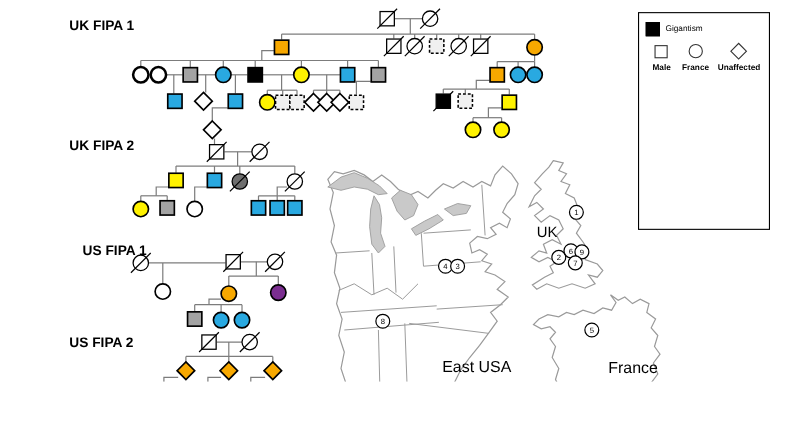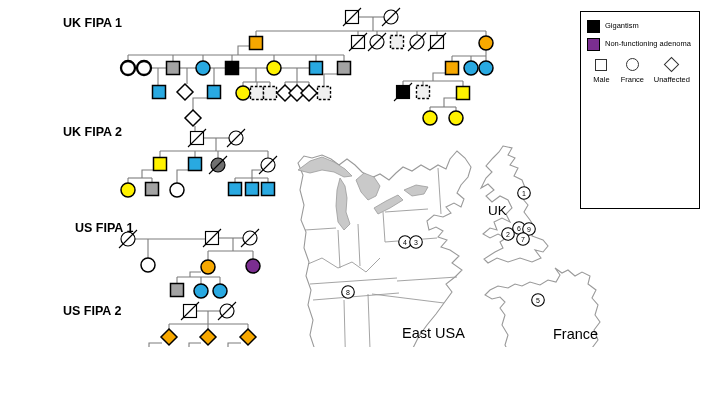--- a/index.html
+++ b/index.html
@@ -19,21 +19,21 @@
   .sw{width:13px;height:13px;border:1.2px solid #000;margin-right:5px;
       flex:0 0 13px;box-sizing:border-box;background:#fff;}
   .sw.dashed{border:1.3px dashed #666;}
   .lrow span.lbl{line-height:8.5px;}
   .sexrow{display:flex;margin-top:7px;}
   .sexcell{display:flex;justify-content:center;align-items:center;}
   .c-male{width:30px;}.c-female{width:34px;}.c-unspec{width:48px;}
   .lg-sq{width:12px;height:12px;border:1.2px solid #333;box-sizing:border-box;}
   .lg-ci{width:13px;height:13px;border:1.2px solid #333;border-radius:50%;box-sizing:border-box;}
   .lg-di{width:11px;height:11px;border:1.2px solid #333;transform:rotate(45deg);box-sizing:border-box;}
-  .sexlabels{display:flex;margin-top:4px;}
+  .sexlabels{display:flex;margin-top:4px;font-weight:bold;}
   .sexlabels div{text-align:center;font-size:7.5px;}
 </style>
 </head>
 <body>
 
 <div id="stage">
   <svg id="fig" viewBox="0 0 720 405">
 
     <g>
       <path d="M298,163 L303,175 L300,190 L304,205 L301,220 L306,232 L304,248 L309,262 L306,276
@@ -323,24 +323,20 @@
         <text x="402" y="338" class="map-label">East USA</text>
         <text x="553" y="339" class="map-label">France</text>
       </g>
   </svg>
 
   <div id="legend">
     <div class="lrow">
       <span class="sw" style="background: rgb(0, 0, 0);"></span>
       <span class="lbl">Gigantism</span>
     </div>
-    <div class="lrow">
-      <span class="sw" style="background: rgb(123, 46, 144);"></span>
-      <span class="lbl">Non-functioning adenoma</span>
-    </div>
     <div class="sexrow">
       <div class="sexcell c-male">
           <span class="lg-sq"></span>
         </div>
       <div class="sexcell c-female">
           <span class="lg-ci"></span>
         </div>
       <div class="sexcell c-unspec">
           <span class="lg-di"></span>
         </div>

